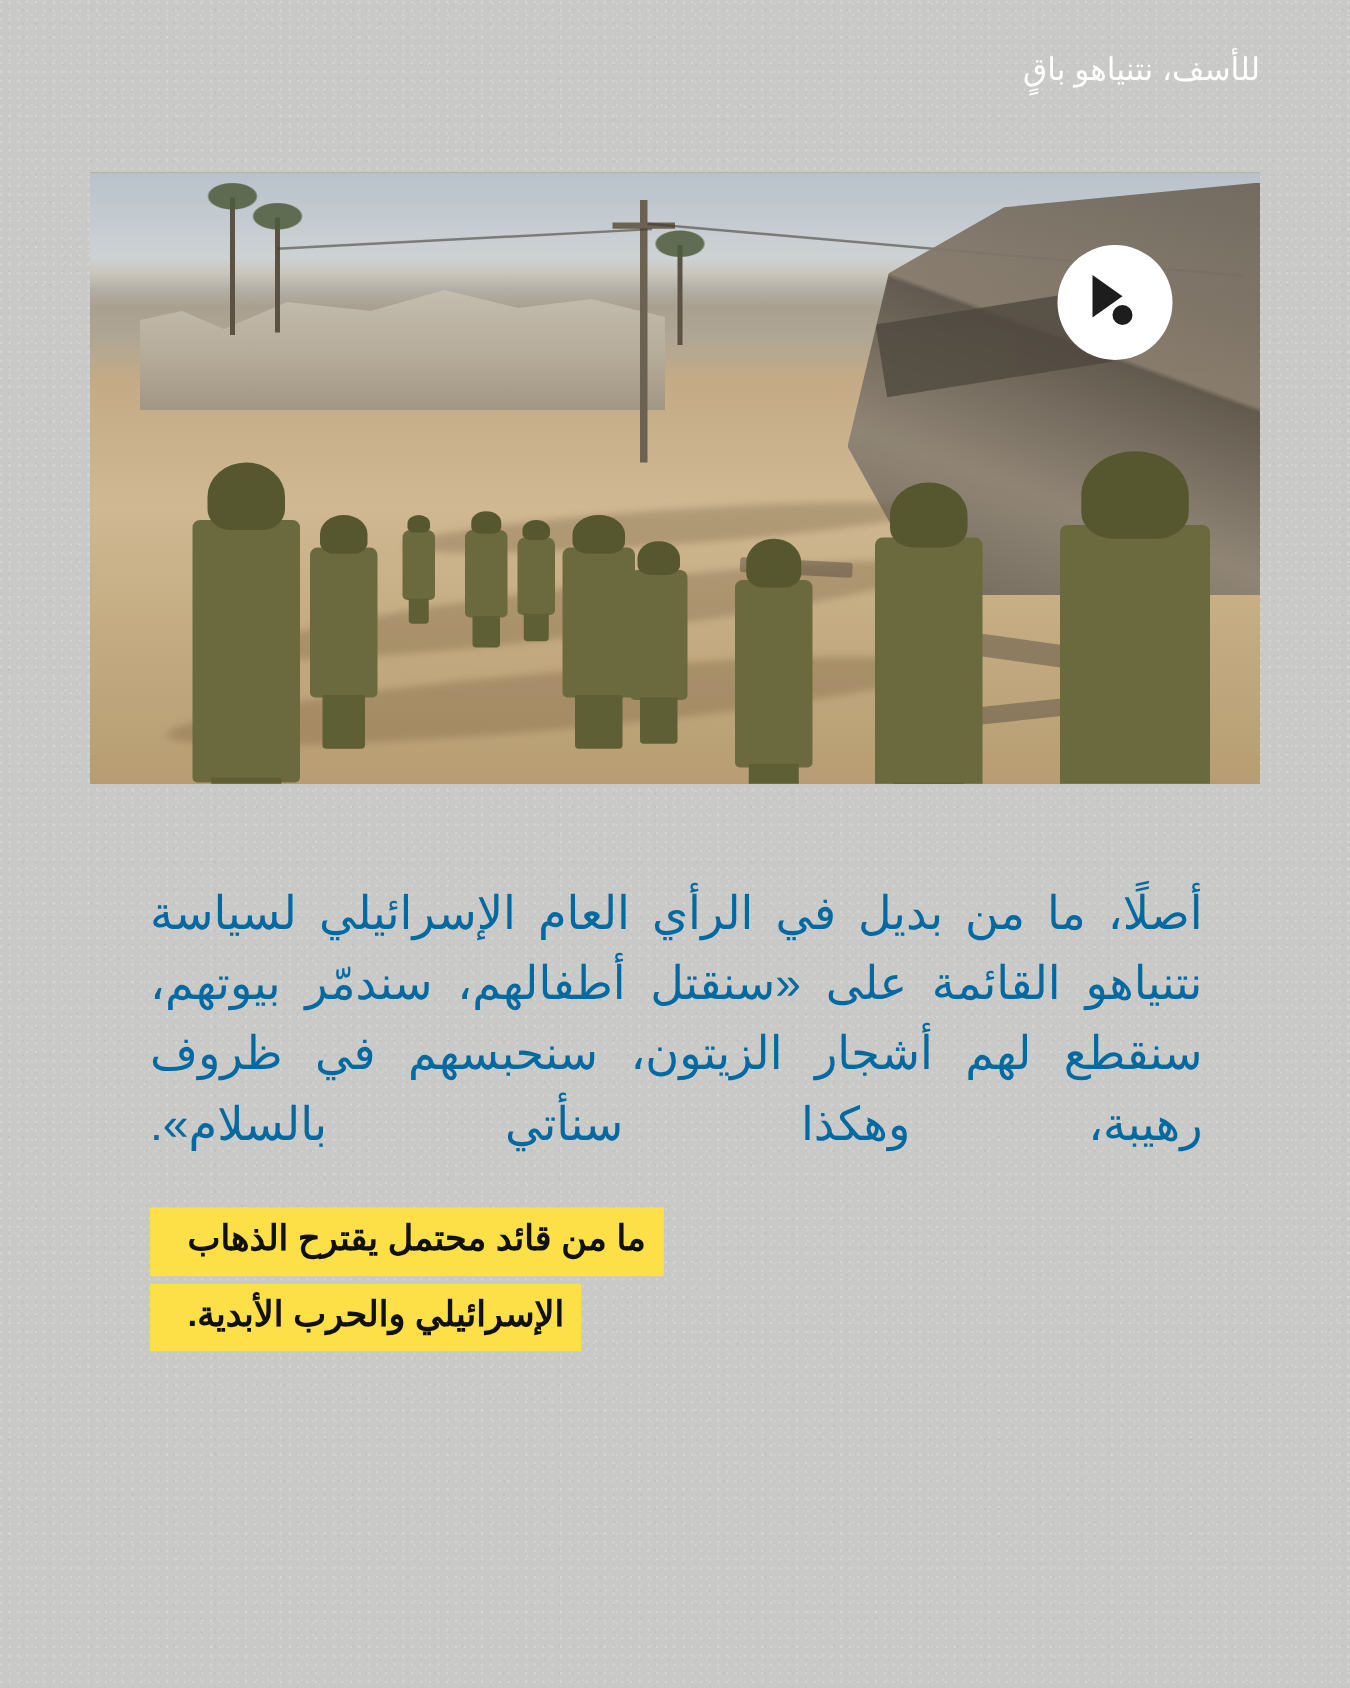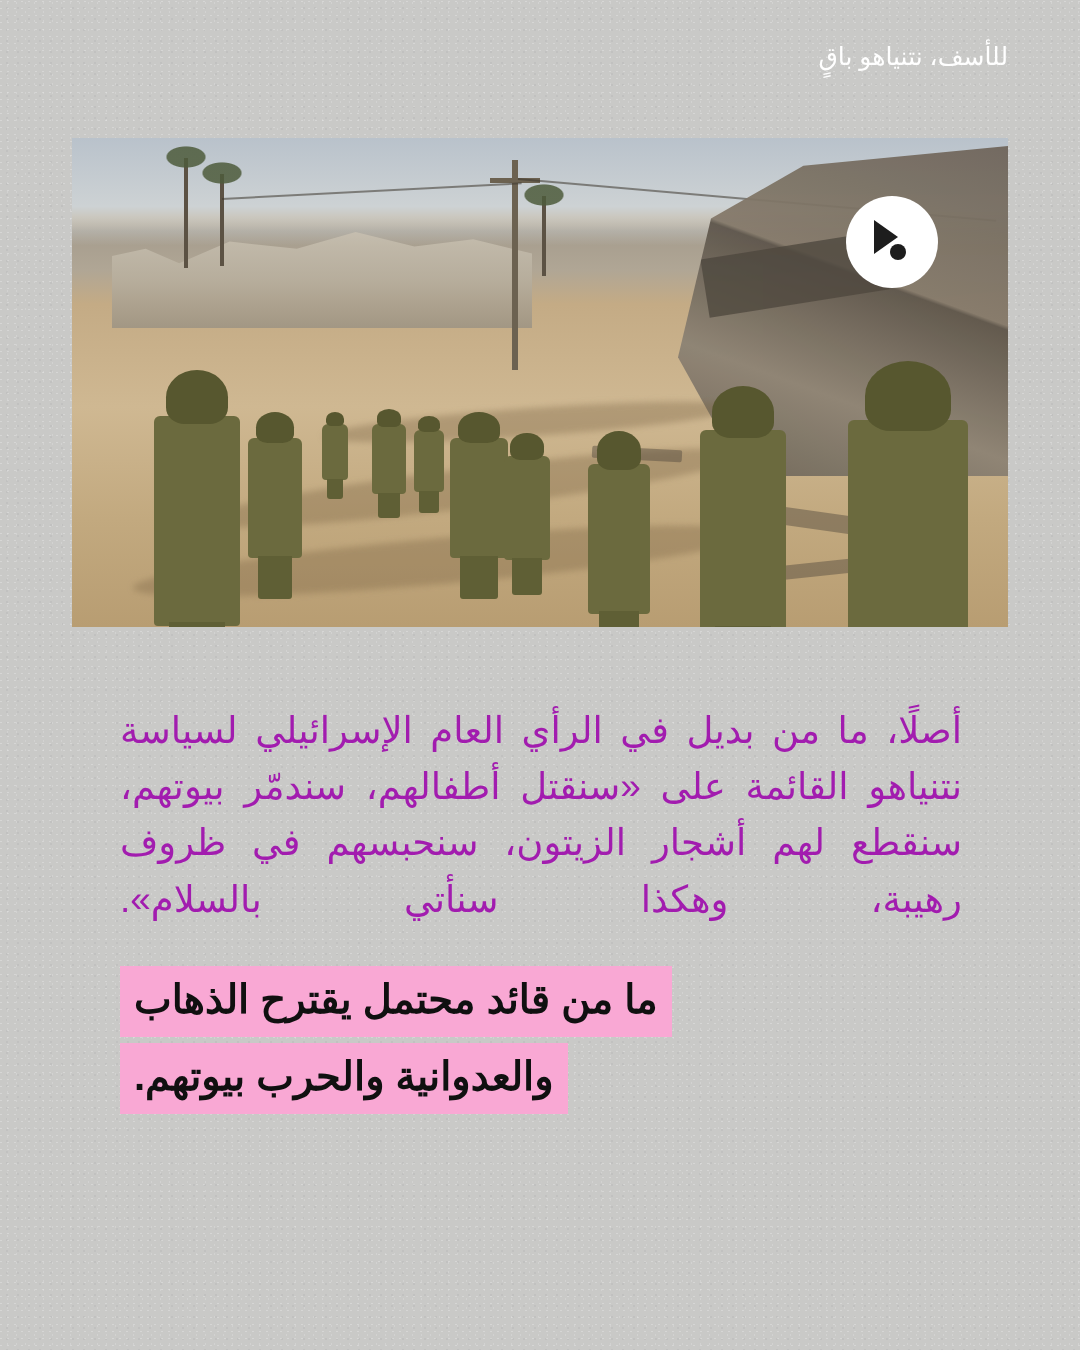--- a/index.html
+++ b/index.html
@@ -233,21 +233,21 @@
     justify-content: center;
   }
   .play-badge svg { display: block; }
 
   
   .body-text {
     position: absolute;
     top: 666px;
     right: 118px;
     width: 842px;
-    color: #a21caf;
+    color: #0369a1;
     font-size: 37px;
     line-height: 1.52;
     text-align: justify;
     text-align-last: justify;
     font-weight: 400;
     direction: rtl;
   }
 
   
   .quote {
@@ -257,26 +257,26 @@
     width: 842px;
     direction: rtl;
     text-align: right;
     display: flex;
     flex-direction: column;
     align-items: flex-end;
     gap: 6px;
   }
   .quote-line {
     display: inline-block;
-    background: #f9a8d4;
+    background: #fde047;
     color: #101010;
-    font-size: 40px;
+    font-size: 28px;
     font-weight: 700;
     line-height: 1.38;
-    padding: 6px 14px 10px 14px;
+    padding: 6px 14px 10px 30px;
     box-decoration-break: clone;
     -webkit-box-decoration-break: clone;
     white-space: nowrap;
   }
 </style>
 </head>
 <body>
 
 <div class="page">
 
@@ -317,16 +317,16 @@
         <path d="M10 6 L10 40 L34 23 Z" fill="#1d1d1d"></path>
         <circle cx="34" cy="38" r="8" fill="#1d1d1d"></circle>
       </svg>
     </div>
   </div>
 
   <p class="body-text">أصلًا، ما من بديل في الرأي العام الإسرائيلي لسياسة نتنياهو القائمة على «سنقتل أطفالهم، سندمّر بيوتهم، سنقطع لهم أشجار الزيتون، سنحبسهم في ظروف رهيبة، وهكذا سنأتي بالسلام».</p>
 
   <div class="quote">
     <span class="quote-line">ما من قائد محتمل يقترح الذهاب</span>
-    <span class="quote-line">والعدوانية والحرب بيوتهم.</span>
+    <span class="quote-line">الإسرائيلي والحرب الأبدية.</span>
   </div>
 
 </div>
 
 </body></html>

